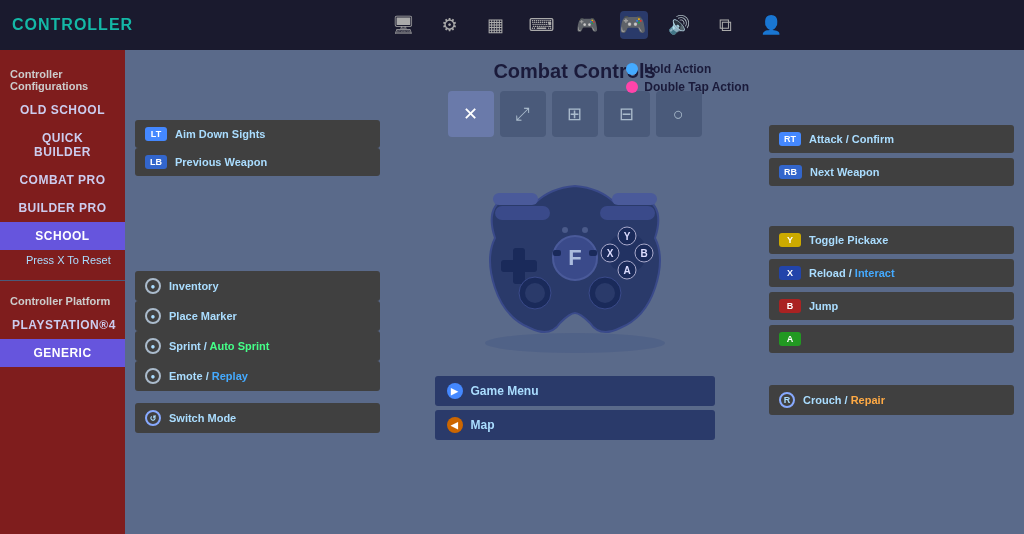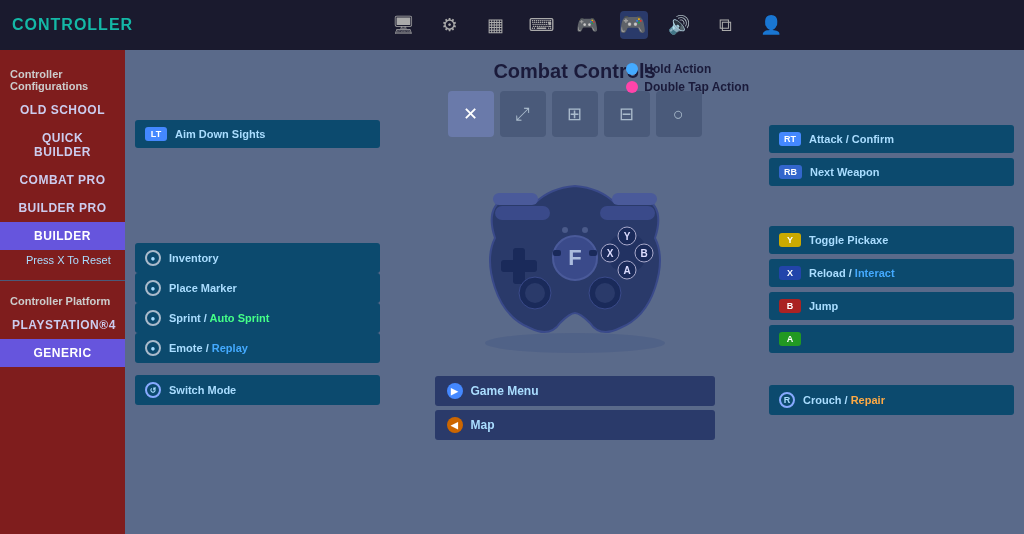--- a/index.html
+++ b/index.html
@@ -192,21 +192,21 @@
       border-radius: 50%;
       display: inline-flex;
       align-items: center;
       justify-content: center;
       font-size: 9px;
       font-weight: bold;
       flex-shrink: 0;
     }
     .btn-badge.blue-fill { background: #4488ff; color: white; }
     .action-btn {
-      background: #0c4a6e;
+      background: #404040;
       border: none;
       color: #aaddff;
       padding: 7px 10px;
       font-size: 11px;
       font-weight: bold;
       text-align: left;
       border-radius: 3px;
       cursor: pointer;
       display: flex;
       align-items: center;
@@ -285,34 +285,38 @@
 </div>
 
 <div id="main">
 
   <div id="sidebar">
     <div class="sidebar-section-title">Controller Configurations</div>
     <div class="sidebar-item">OLD SCHOOL</div>
     <div class="sidebar-item">QUICK BUILDER</div>
     <div class="sidebar-item">COMBAT PRO</div>
     <div class="sidebar-item">BUILDER PRO</div>
-    <div class="sidebar-item active">BUILDER</div>
+    <div class="sidebar-item active">SCHOOL</div>
     <div class="sidebar-reset">Press X To Reset</div>
     <div class="sidebar-divider"></div>
     <div class="sidebar-section-title">Controller Platform</div>
     <div class="sidebar-item">PLAYSTATION®4</div>
     <div class="sidebar-item active">GENERIC</div>
   </div>
 
   <div id="left-actions-wrapper">
     <div style="height: 60px;"></div>
 
     <button class="action-btn">
       <span class="trigger-badge">LT</span>
       <span>Aim Down Sights</span>
+    </button>
+    <button class="action-btn">
+      <span class="trigger-badge lb">LB</span>
+      <span>Previous Weapon</span>
     </button>
 
     <div style="height: 95px;"></div>
 
     <button class="action-btn">
       <span class="icon-circle">●</span>
       <span>Inventory</span>
     </button>
     <button class="action-btn">
       <span class="icon-circle">●</span>

